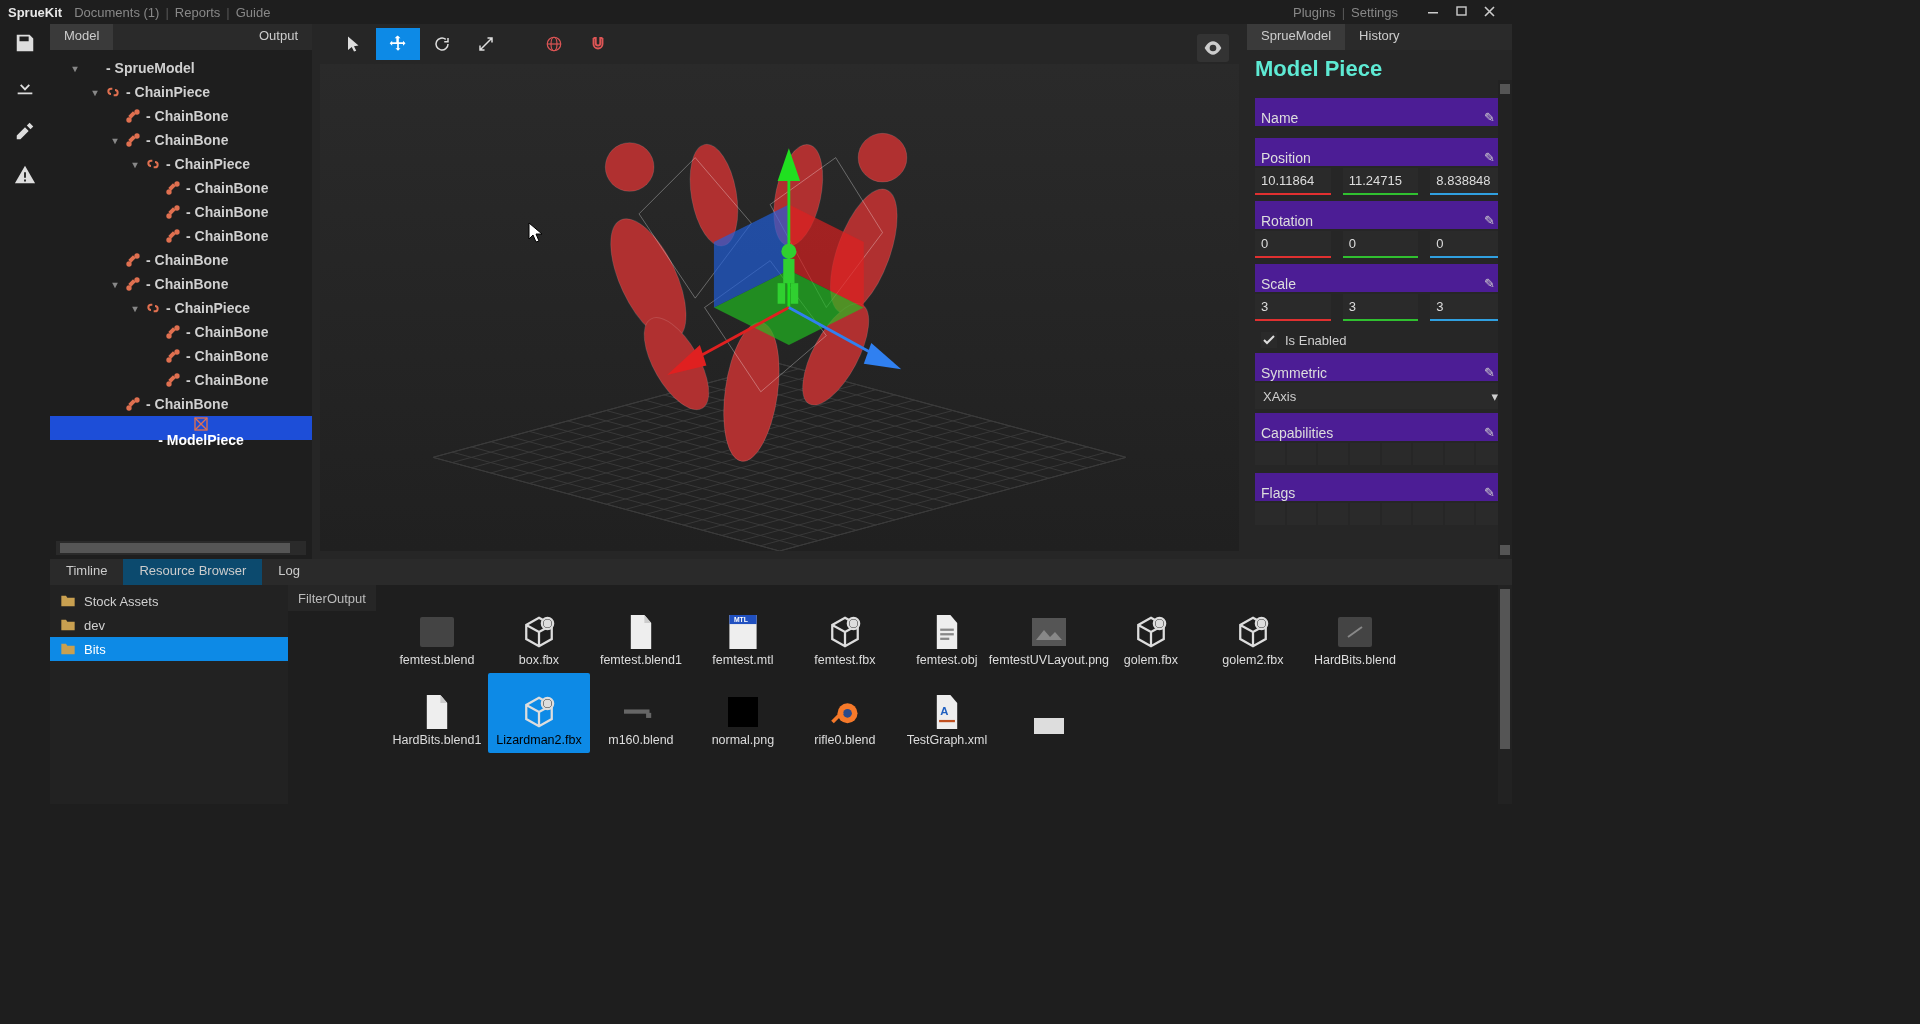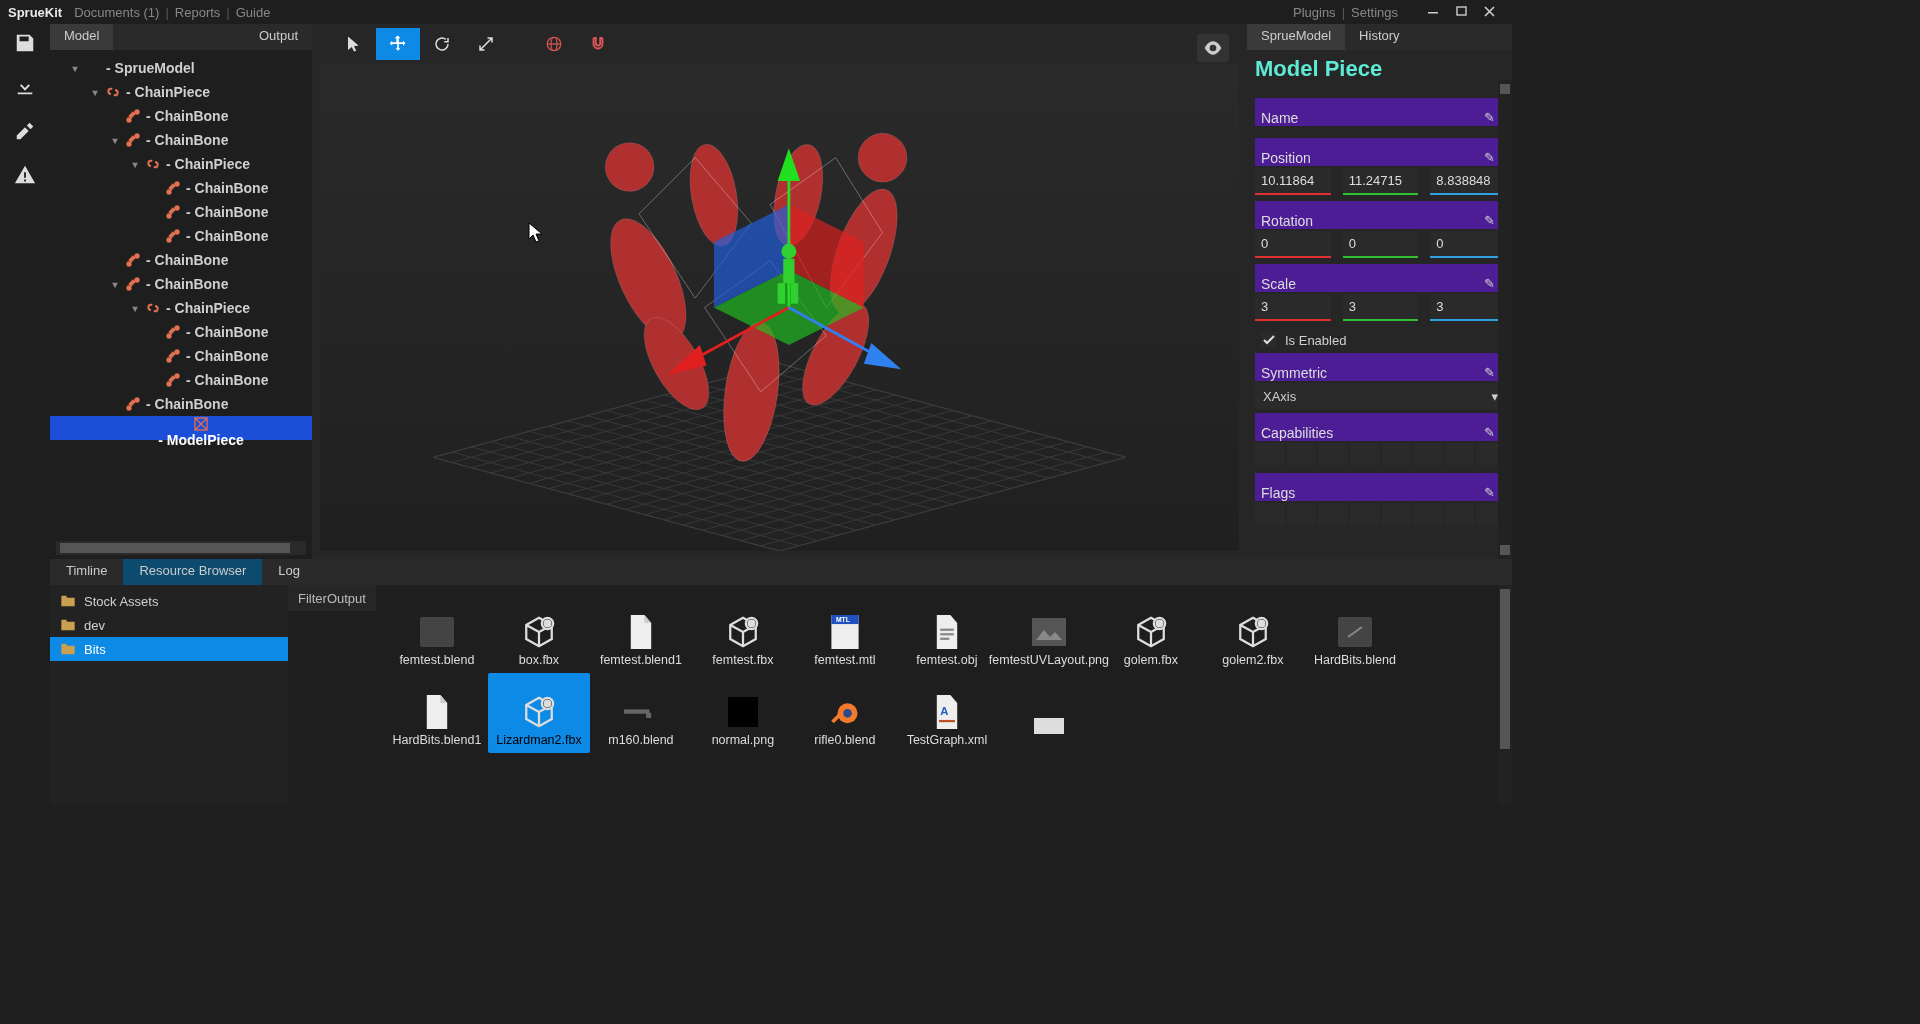--- a/index.html
+++ b/index.html
@@ -608,37 +608,37 @@
                 <div class="aicon">
                   <svg width="28" height="34" viewBox="0 0 24 30" fill="#eee">
                     <path d="M3 0h12l6 7v23H3z"></path>
                     <path d="M15 0v7h6" fill="#ccc"></path>
                   </svg>
                 </div>
                 <div class="aname">femtest.blend1</div>
               </div>
               <div class="asset">
                 <div class="aicon">
+                  <svg width="28" height="34" viewBox="0 0 24 30">
+                    <rect width="24" height="30" fill="#eee"></rect>
+                    <rect y="0" width="24" height="8" fill="#2050c0"></rect>
+                    <text x="4" y="6.5" font-size="6" fill="#fff" font-weight="bold">MTL</text>
+                  </svg>
+                </div>
+                <div class="aname">femtest.mtl</div>
+              </div>
+              <div class="asset">
+                <div class="aicon">
                   <svg width="34" height="34" viewBox="0 0 24 24" fill="none" stroke="#ddd" stroke-width="1.6">
                     <path d="M12 2l9 5v10l-9 5-9-5V7l9-5zM3 7l9 5 9-5M12 22V12"></path>
                     <circle cx="18" cy="6" r="4" fill="#333" stroke="#ddd"></circle>
                     <circle cx="18" cy="6" r="2" fill="#ddd"></circle>
                   </svg>
                 </div>
                 <div class="aname">femtest.fbx</div>
-              </div>
-              <div class="asset">
-                <div class="aicon">
-                  <svg width="28" height="34" viewBox="0 0 24 30">
-                    <rect width="24" height="30" fill="#eee"></rect>
-                    <rect y="0" width="24" height="8" fill="#2050c0"></rect>
-                    <text x="4" y="6.5" font-size="6" fill="#fff" font-weight="bold">MTL</text>
-                  </svg>
-                </div>
-                <div class="aname">femtest.mtl</div>
               </div>
               <div class="asset">
                 <div class="aicon">
                   <svg width="28" height="34" viewBox="0 0 24 30" fill="#eee">
                     <path d="M3 0h12l6 7v23H3z"></path>
                     <rect x="6" y="12" width="12" height="2" fill="#888"></rect>
                     <rect x="6" y="16" width="12" height="2" fill="#888"></rect>
                     <rect x="6" y="20" width="8" height="2" fill="#888"></rect>
                   </svg>
                 </div>

